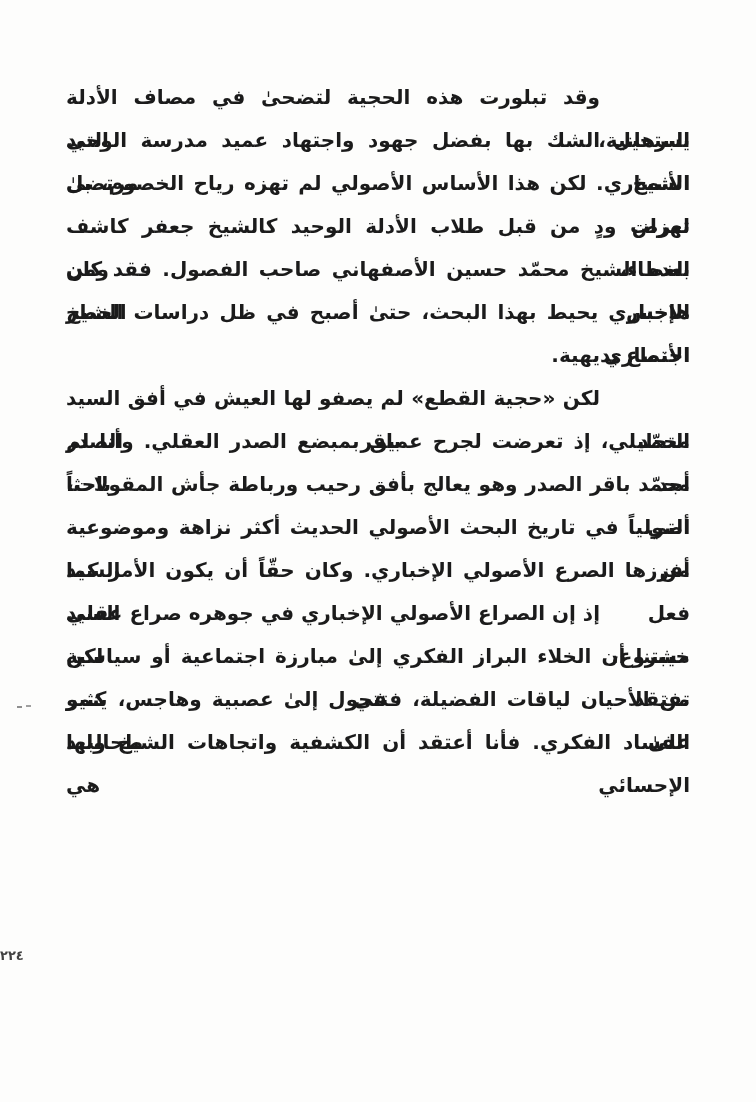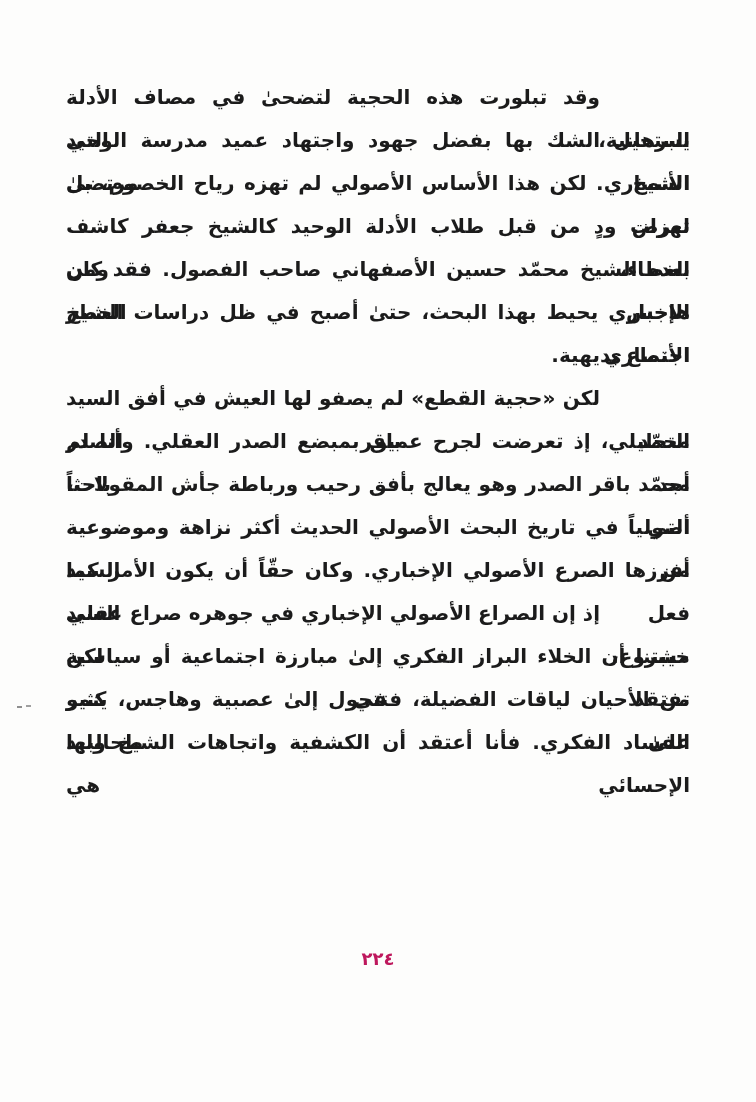--- a/index.html
+++ b/index.html
@@ -45,24 +45,24 @@
     text-indent: 90px;
   }
   .line.endpara {
     text-align-last: right;
   }
   .page-number {
     position: absolute;
     top: 948px;
     left: 0;
     width: 100%;
-    text-align: center;
+    text-align: left;
     direction: rtl;
-    font-size: 18px;
-    color: #be185d;
+    font-size: 13px;
+    color: #404040;
   }
   .scan-artifact {
     position: absolute;
     top: 706px;
     left: 17px;
     width: 5px;
     height: 2px;
     background: #8f8f8f;
     box-shadow: 9px -1px 0 #a0a0a0;
   }

